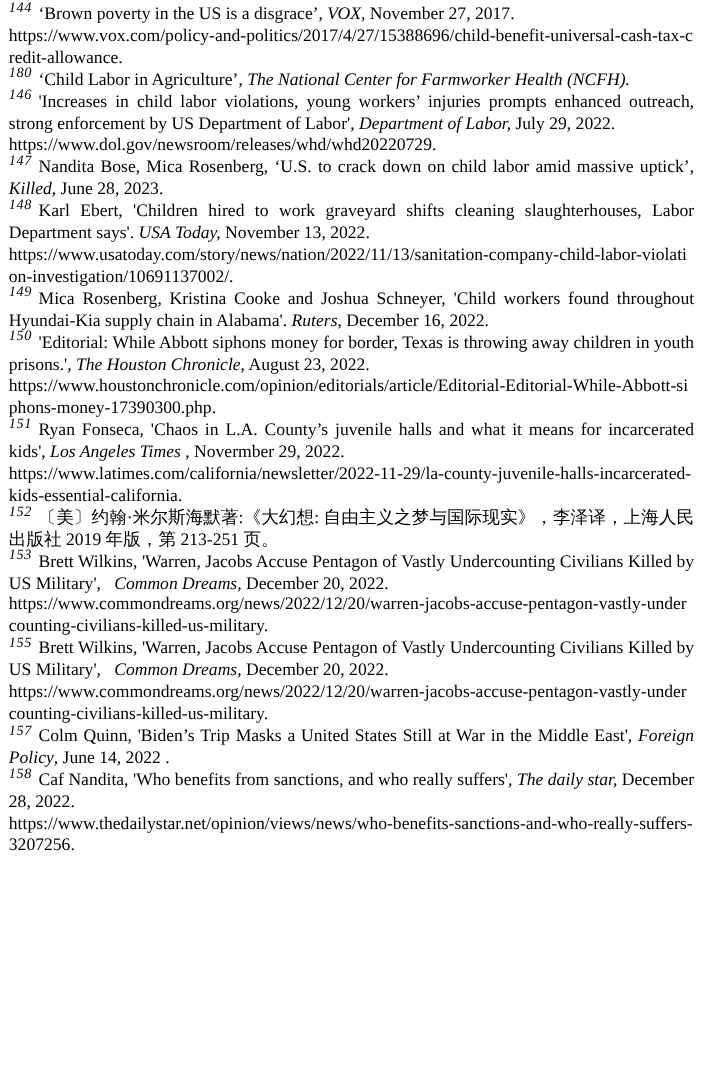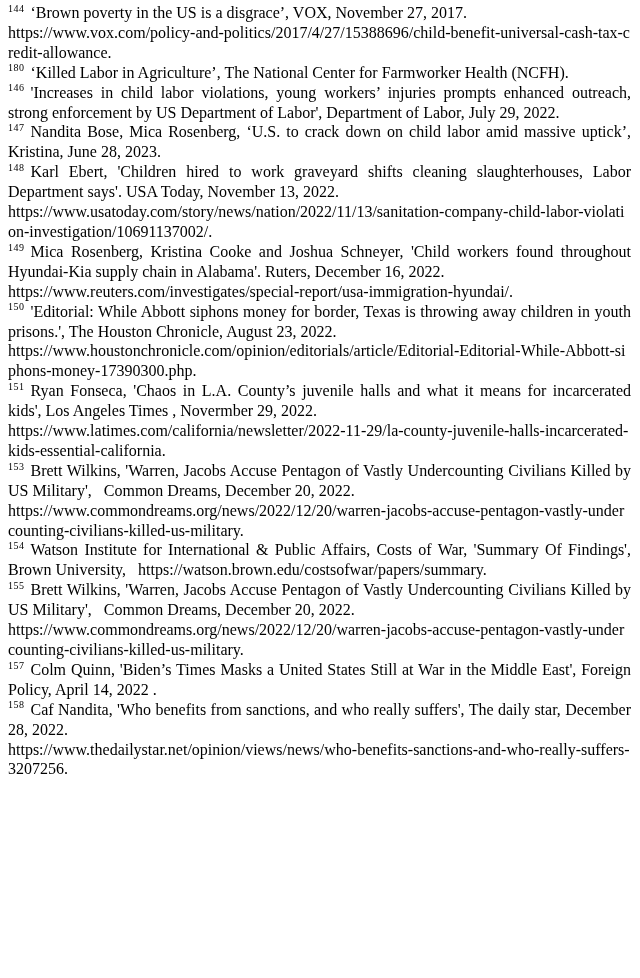--- a/index.html
+++ b/index.html
@@ -22,42 +22,43 @@
     line-height: 19.9px;
     color: #000000;
     background: #ffffff;
   }
   .footnote {
     margin: 0;
     padding: 0;
     text-align: justify;
   }
   .footnote sup {
-    font-size: 10px;
+    font-size: 13px;
     line-height: 0;
     vertical-align: super;
     margin-right: 6px;
     letter-spacing: 0.5px;
+    font-style: italic;
   }
   .seg-n { font-style: normal; }
-  .seg-i { }
+  .seg-i { font-style: italic; }
   .seg-u { font-style: normal; word-break: break-all; }
 </style>
 </head>
 <body>
 
 <div class="page">
   <div>
       <p class="footnote"><sup>144</sup><span class="seg-n">‘Brown poverty in the US is a disgrace’, </span><span class="seg-i">VOX</span><span class="seg-n">, November 27, 2017.</span><br><span class="seg-u">https://www.vox.com/policy-and-politics/2017/4/27/15388696/child-benefit-universal-cash-tax-credit-allowance.</span></p>
-      <p class="footnote"><sup>180</sup><span class="seg-n">‘Killed Labor in Agriculture’, </span><span class="seg-i">The National Center for Farmworker Health (NCFH).</span></p>
-      <p class="footnote"><sup>146</sup><span class="seg-n">'Increases in child labor violations, young workers’ injuries prompts enhanced outreach, strong enforcement by US Department of Labor', </span><span class="seg-i">Department of Labor,</span><span class="seg-n"> July 29, 2022.</span><br></p>
-      <p class="footnote"><sup>147</sup><span class="seg-n">Nandita Bose, Mica Rosenberg, ‘U.S. to crack down on child labor amid massive uptick’, </span><span class="seg-i">Kristina</span><span class="seg-n">, June 28, 2023.</span><br></p>
+      <p class="footnote"><sup>180</sup><span class="seg-n">‘Child Labor in Agriculture’, </span><span class="seg-i">The National Center for Farmworker Health (NCFH).</span></p>
+      <p class="footnote"><sup>146</sup><span class="seg-n">'Increases in child labor violations, young workers’ injuries prompts enhanced outreach, strong enforcement by US Department of Labor', </span><span class="seg-i">Department of Labor,</span><span class="seg-n"> July 29, 2022.</span><br><span class="seg-u">https://www.dol.gov/newsroom/releases/whd/whd20220729.</span></p>
+      <p class="footnote"><sup>147</sup><span class="seg-n">Nandita Bose, Mica Rosenberg, ‘U.S. to crack down on child labor amid massive uptick’, </span><span class="seg-i">Killed</span><span class="seg-n">, June 28, 2023.</span><br></p>
       <p class="footnote"><sup>148</sup><span class="seg-n">Karl Ebert, 'Children hired to work graveyard shifts cleaning slaughterhouses, Labor Department says'. </span><span class="seg-i">USA Today,</span><span class="seg-n"> November 13, 2022.</span><br><span class="seg-u">https://www.usatoday.com/story/news/nation/2022/11/13/sanitation-company-child-labor-violation-investigation/10691137002/.</span></p>
-      <p class="footnote"><sup>149</sup><span class="seg-n">Mica Rosenberg, Kristina Cooke and Joshua Schneyer, 'Child workers found throughout Hyundai-Kia supply chain in Alabama'. </span><span class="seg-i">Ruters</span><span class="seg-n">, December 16, 2022.</span><br><span class="seg-u">https://www.reuters.com/investigates/special-report/usa-immigration-hyundai/.</span></p>
+      <p class="footnote"><sup>149</sup><span class="seg-n">Mica Rosenberg, Kristina Cooke and Joshua Schneyer, 'Child workers found throughout Hyundai-Kia supply chain in Alabama'. </span><span class="seg-i">Ruters</span><span class="seg-n">, December 16, 2022.</span><br></p>
       <p class="footnote"><sup>150</sup><span class="seg-n">'Editorial: While Abbott siphons money for border, Texas is throwing away children in youth prisons.', </span><span class="seg-i">The Houston Chronicle</span><span class="seg-n">, August 23, 2022.</span><br><span class="seg-u">https://www.houstonchronicle.com/opinion/editorials/article/Editorial-Editorial-While-Abbott-siphons-money-17390300.php.</span></p>
       <p class="footnote"><sup>151</sup><span class="seg-n">Ryan Fonseca, 'Chaos in L.A. County’s juvenile halls and what it means for incarcerated kids', </span><span class="seg-i">Los Angeles Times</span><span class="seg-n"> , Novermber 29, 2022.</span><br><span class="seg-u">https://www.latimes.com/california/newsletter/2022-11-29/la-county-juvenile-halls-incarcerated-kids-essential-california.</span></p>
+      <p class="footnote"><sup>152</sup><span class="seg-n">〔美〕约翰·米尔斯海默著:《大幻想: 自由主义之梦与国际现实》，李泽译，上海人民出版社 2019 年版，第 213-251 页。</span></p>
       <p class="footnote"><sup>153</sup><span class="seg-n">Brett Wilkins, 'Warren, Jacobs Accuse Pentagon of Vastly Undercounting Civilians Killed by US Military',&nbsp;&nbsp; </span><span class="seg-i">Common Dreams,</span><span class="seg-n"> December 20, 2022.</span><br><span class="seg-u">https://www.commondreams.org/news/2022/12/20/warren-jacobs-accuse-pentagon-vastly-undercounting-civilians-killed-us-military.</span></p>
-      <p class="footnote"><sup>154</sup><span class="seg-n">Watson Institute for International &amp; Public Affairs, Costs of War, 'Summary Of Findings', </span><span class="seg-i">Brown University,</span><span class="seg-n">&nbsp;&nbsp; </span><span class="seg-u">https://watson.brown.edu/costsofwar/papers/summary.</span></p>
       <p class="footnote"><sup>155</sup><span class="seg-n">Brett Wilkins, 'Warren, Jacobs Accuse Pentagon of Vastly Undercounting Civilians Killed by US Military',&nbsp;&nbsp; </span><span class="seg-i">Common Dreams</span><span class="seg-n">, December 20, 2022.</span><br><span class="seg-u">https://www.commondreams.org/news/2022/12/20/warren-jacobs-accuse-pentagon-vastly-undercounting-civilians-killed-us-military.</span></p>
-      <p class="footnote"><sup>157</sup><span class="seg-n">Colm Quinn, 'Biden’s Times Masks a United States Still at War in the Middle East', </span><span class="seg-i">Foreign Policy</span><span class="seg-n">, April 14, 2022 .</span><br></p>
+      <p class="footnote"><sup>157</sup><span class="seg-n">Colm Quinn, 'Biden’s Trip Masks a United States Still at War in the Middle East', </span><span class="seg-i">Foreign Policy</span><span class="seg-n">, June 14, 2022 .</span><br></p>
       <p class="footnote"><sup>158</sup><span class="seg-n">Caf Nandita, 'Who benefits from sanctions, and who really suffers', </span><span class="seg-i">The daily star,</span><span class="seg-n"> December 28, 2022.</span><br><span class="seg-u">https://www.thedailystar.net/opinion/views/news/who-benefits-sanctions-and-who-really-suffers-3207256.</span></p>
     </div>
 </div>
 
 </body></html>

